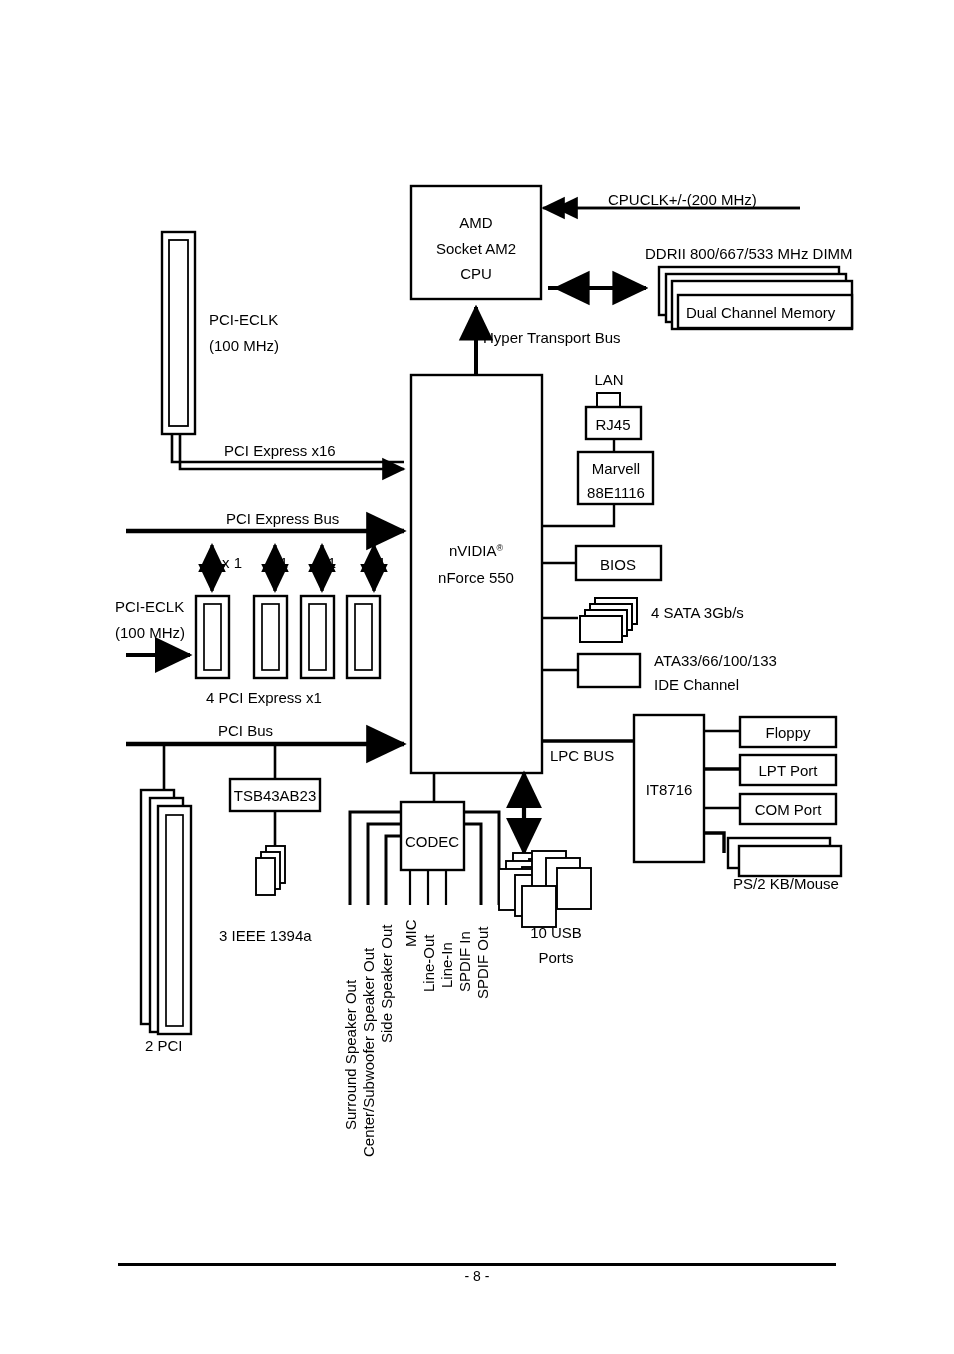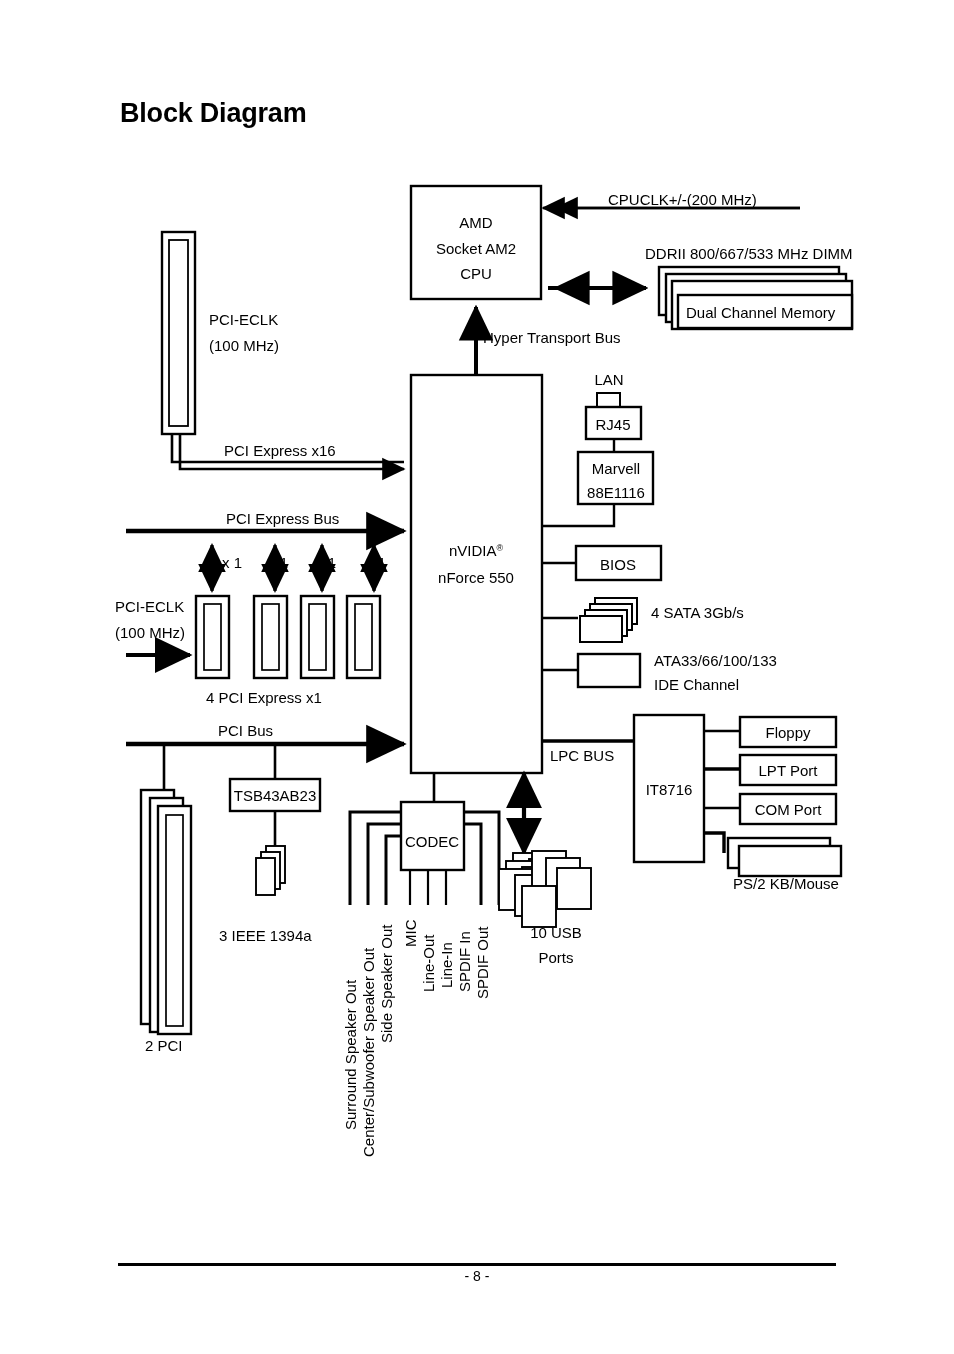--- a/index.html
+++ b/index.html
@@ -57,21 +57,20 @@
     width: 954px;
     text-align: center;
     font-size: 14px;
   }
 </style>
 </head>
 <body>
 
 <div id="page">
 
-  <div class="page-title">Block Diagram</div>
 
   <svg id="diagram" viewBox="0 0 954 1354">
     <defs>
       <marker id="arrHead" markerWidth="9" markerHeight="9" refX="8.4" refY="4.5" orient="auto" markerUnits="strokeWidth">
         <path d="M0,0.2 L9,4.5 L0,8.8 z" fill="#000"></path>
       </marker>
       <marker id="arrHeadStart" markerWidth="9" markerHeight="9" refX="0.6" refY="4.5" orient="auto" markerUnits="strokeWidth">
         <path d="M9,0.2 L0,4.5 L9,8.8 z" fill="#000"></path>
       </marker>
     </defs>

